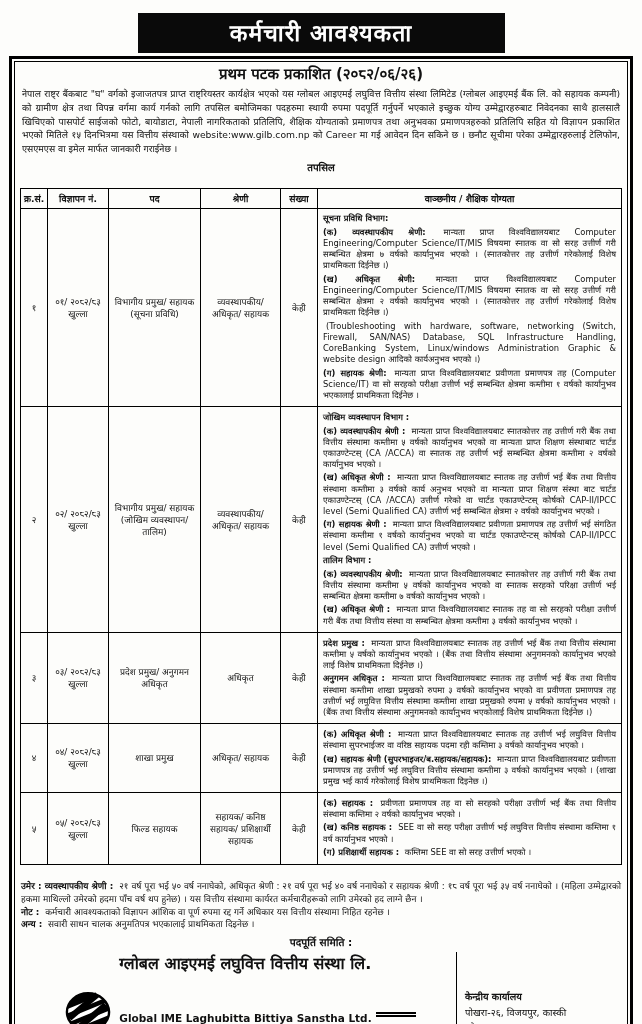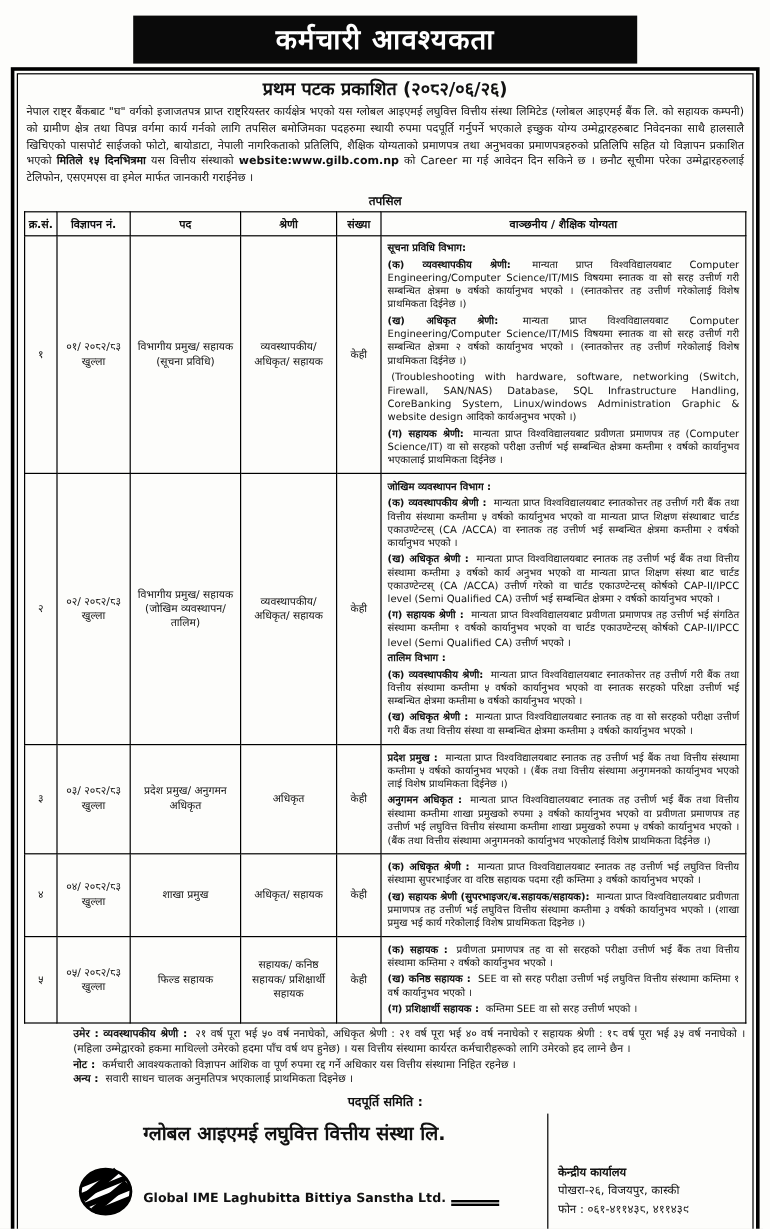--- a/index.html
+++ b/index.html
@@ -2,49 +2,49 @@
 <html lang="ne"><head>
 <meta charset="utf-8">
 <style>
   * { box-sizing: border-box; margin: 0; padding: 0; }
   html,body { width: 642px; height: 1024px; background: #e9e9e7; overflow: hidden; }
   body { font-family: "DejaVu Sans", sans-serif; color: #111; }
   .page { width: 642px; height: 1024px; background: #fdfdfb; padding: 8px 9px 6px 9px; }
   .sheet { border: 3px solid #000; padding: 2px; height: 100%; }
   .inner { border: 1px solid #000; height: 100%; padding: 0; display: flex; flex-direction: column; }
 
-  .title-bar { background: #0a0a0a; color: #fff; width: 420px; margin: 5px auto 3px auto;
+  .title-bar { background: #0a0a0a; color: #fff; width: 367px; margin: 5px auto 3px auto;
                text-align: center; font-weight: bold; font-size: 23px; padding: 3px 0 5px 0;
                letter-spacing: 1px; }
   .subtitle { text-align: center; font-weight: bold; font-size: 15px; margin: 1px 0 3px 0; }
 
   .intro { font-size: 9.2px; line-height: 1.5; text-align: justify; padding: 1px 7px 2px 7px; }
-  .intro b { font-weight: bold; }
+  .intro b { font-weight: normal; }
   .tapasil { text-align: center; font-weight: bold; font-size: 10px; margin: 2px 0 2px 0; }
 
-  table { width: calc(100% - 10px); margin: 0 5px; border-collapse: collapse; border-radius: 10px; }
+  table { width: calc(100% - 10px); margin: 12px 5px; border-collapse: collapse; border-radius: 10px; }
   th, td { border: 1px solid #000; vertical-align: middle; }
   th { font-size: 9.2px; font-weight: bold; padding: 3px 1px; text-align: center; }
   td.c { text-align: center; font-size: 8.9px; padding: 2px; line-height: 1.35; }
   td.qual { vertical-align: top; padding: 2px 5px 3px 5px; }
   td.qual p { font-size: 8.35px; line-height: 1.33; text-align: justify; margin: 2.5px 0; }
   td.qual p b { font-weight: bold; margin-right: 3px; }
 
   .notes { padding: 3px 6px 2px 6px; }
-  .notes p { font-size: 8.9px; line-height: 1.45; text-align: justify; margin-left: 40px; }
+  .notes p { font-size: 8.9px; line-height: 1.45; text-align: justify; }
   .notes p b { font-weight: bold; margin-right: 3px; }
 
   .committee { text-align: center; font-weight: bold; font-size: 10.5px; margin: 2px 0 2px 0; }
 
   .footer { display: flex; align-items: stretch; flex: 1; padding: 1px 6px 3px 10px; }
   .footer-left { flex: 1; display: flex; align-items: center; justify-content: center; gap: 8px; }
   .logo { flex: 0 0 auto; display: inline-flex; }
   .company { display: flex; flex-direction: column; gap: 38px; }
   .company-np { font-size: 16px; font-weight: bold; white-space: nowrap; }
-  .company-en-row { display: flex; align-items: flex-end; gap: 4px; }
+  .company-en-row { display: flex; align-items: flex-start; gap: 4px; }
   .company-en { font-size: 10.5px; font-weight: bold; white-space: nowrap; }
   .dbl-line { flex: 1; height: 5px; border-top: 2px solid #000; border-bottom: 2px solid #000; min-width: 40px; }
   .company-tag { font-size: 5.6px; margin-top: 1px; }
   .footer-right { flex: 0 0 165px; border-left: 1.5px solid #000; padding: 4px 2px 2px 8px;
                   display: flex; flex-direction: column; justify-content: center; gap: 3px; }
   .footer-right .line { font-size: 9.6px; line-height: 1.3; }
   .footer-right .office-title { font-weight: bold; }
 </style>
 </head>
 <body>

